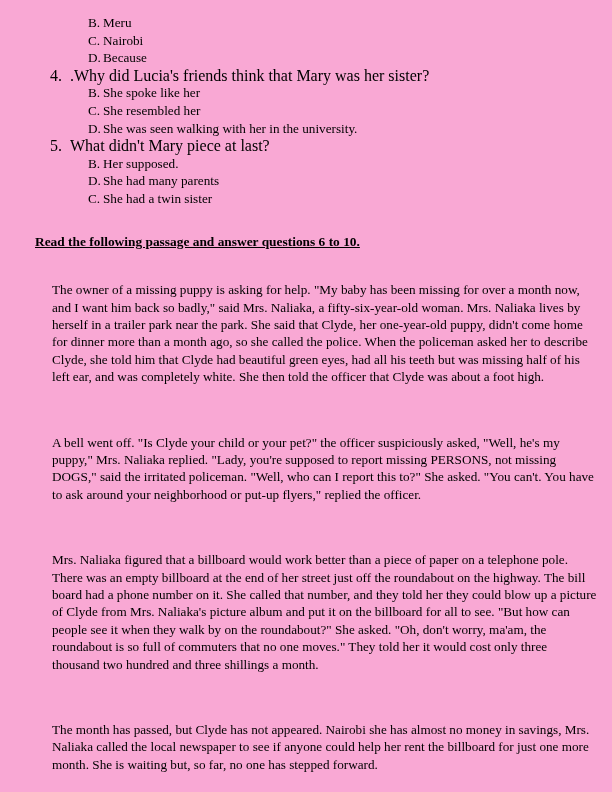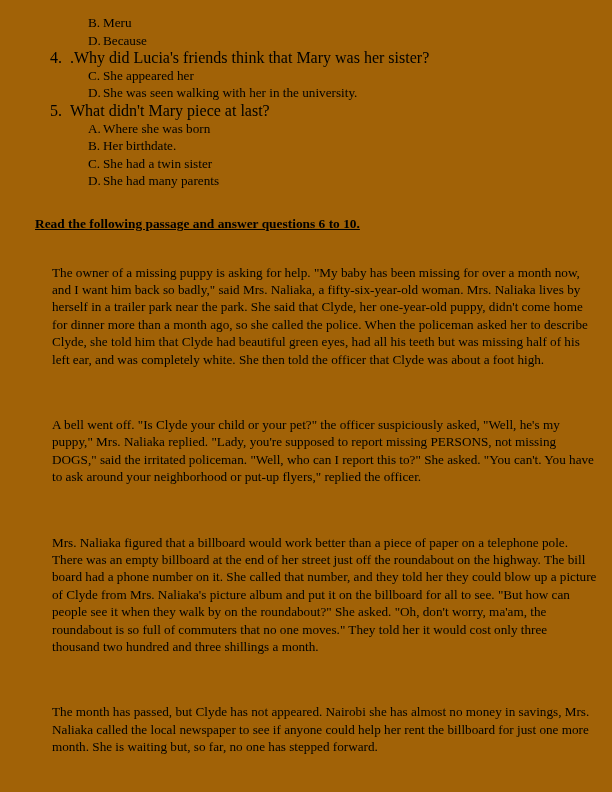--- a/index.html
+++ b/index.html
@@ -19,21 +19,21 @@
   }
 
   .page {
     position: absolute;
     left: 0;
     top: 0;
     width: 612px;
     height: 792px;
     box-sizing: border-box;
     padding: 0;
-    background: #a16207;
+    background: #f9a8d4;
   }
 
   
   .doc {
     position: absolute;
     left: 35px;
     top: 14px;
     width: 545px;
   }
 
@@ -102,51 +102,54 @@
 <body>
 
 <div class="page">
   <div class="doc">
 
     <div>
       <div class="optline top">
         <span class="optltr">B.</span><span class="opttext">Meru</span>
       </div>
       <div class="optline top">
+        <span class="optltr">C.</span><span class="opttext">Nairobi</span>
+      </div>
+      <div class="optline top">
         <span class="optltr">D.</span><span class="opttext">Because</span>
       </div>
     </div>
 
     <div class="qblock">
       <div class="qline">
         <span class="qnum">4.</span><span class="qtext">.Why did Lucia's friends think that Mary was her sister?</span>
       </div>
       <div class="optline">
-        <span class="optltr">C.</span><span class="opttext">She appeared her</span>
+        <span class="optltr">B.</span><span class="opttext">She spoke like her</span>
+      </div>
+      <div class="optline">
+        <span class="optltr">C.</span><span class="opttext">She resembled her</span>
       </div>
       <div class="optline">
         <span class="optltr">D.</span><span class="opttext">She was seen walking with her in the university.</span>
       </div>
     </div>
 
     <div class="qblock">
       <div class="qline">
         <span class="qnum">5.</span><span class="qtext">What didn't Mary piece at last?</span>
       </div>
       <div class="optline">
-        <span class="optltr">A.</span><span class="opttext">Where she was born</span>
+        <span class="optltr">B.</span><span class="opttext">Her supposed.</span>
       </div>
       <div class="optline">
-        <span class="optltr">B.</span><span class="opttext">Her birthdate.</span>
+        <span class="optltr">D.</span><span class="opttext">She had many parents</span>
       </div>
       <div class="optline">
         <span class="optltr">C.</span><span class="opttext">She had a twin sister</span>
-      </div>
-      <div class="optline">
-        <span class="optltr">D.</span><span class="opttext">She had many parents</span>
       </div>
     </div>
 
     <div class="sp-heading-before"></div>
 
     <div class="heading-wrap">
       <span class="heading">Read the following passage and answer questions 6 to 10.</span>
     </div>
 
     <div class="sp-heading-after"></div>

